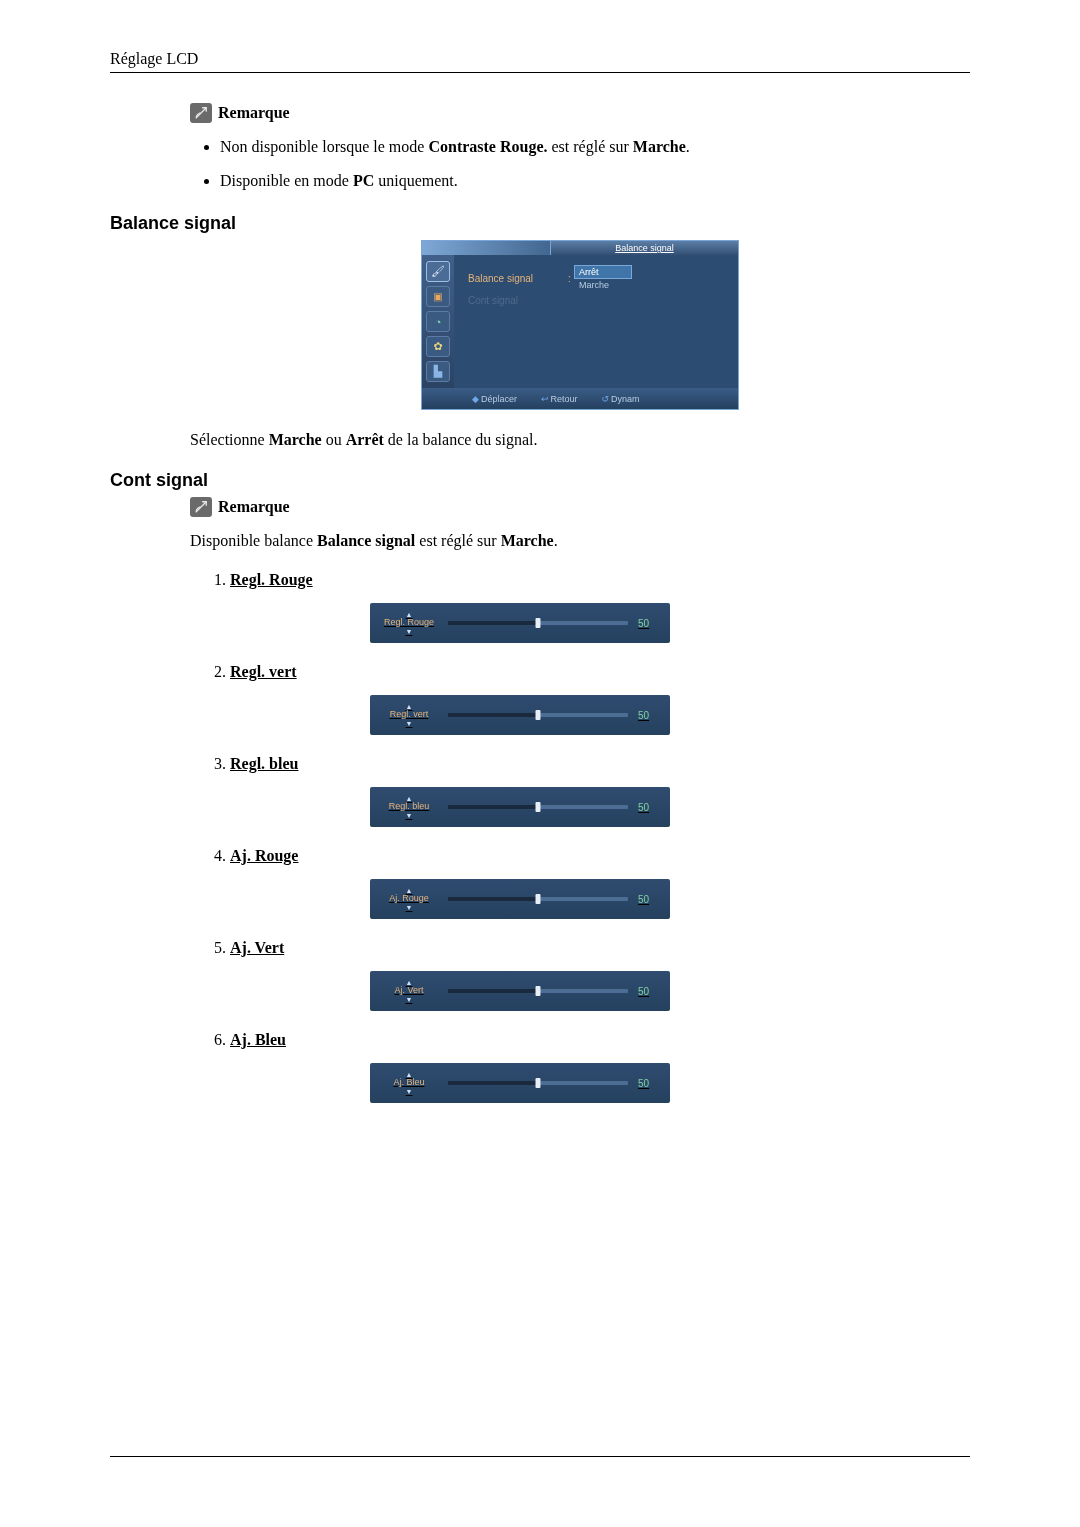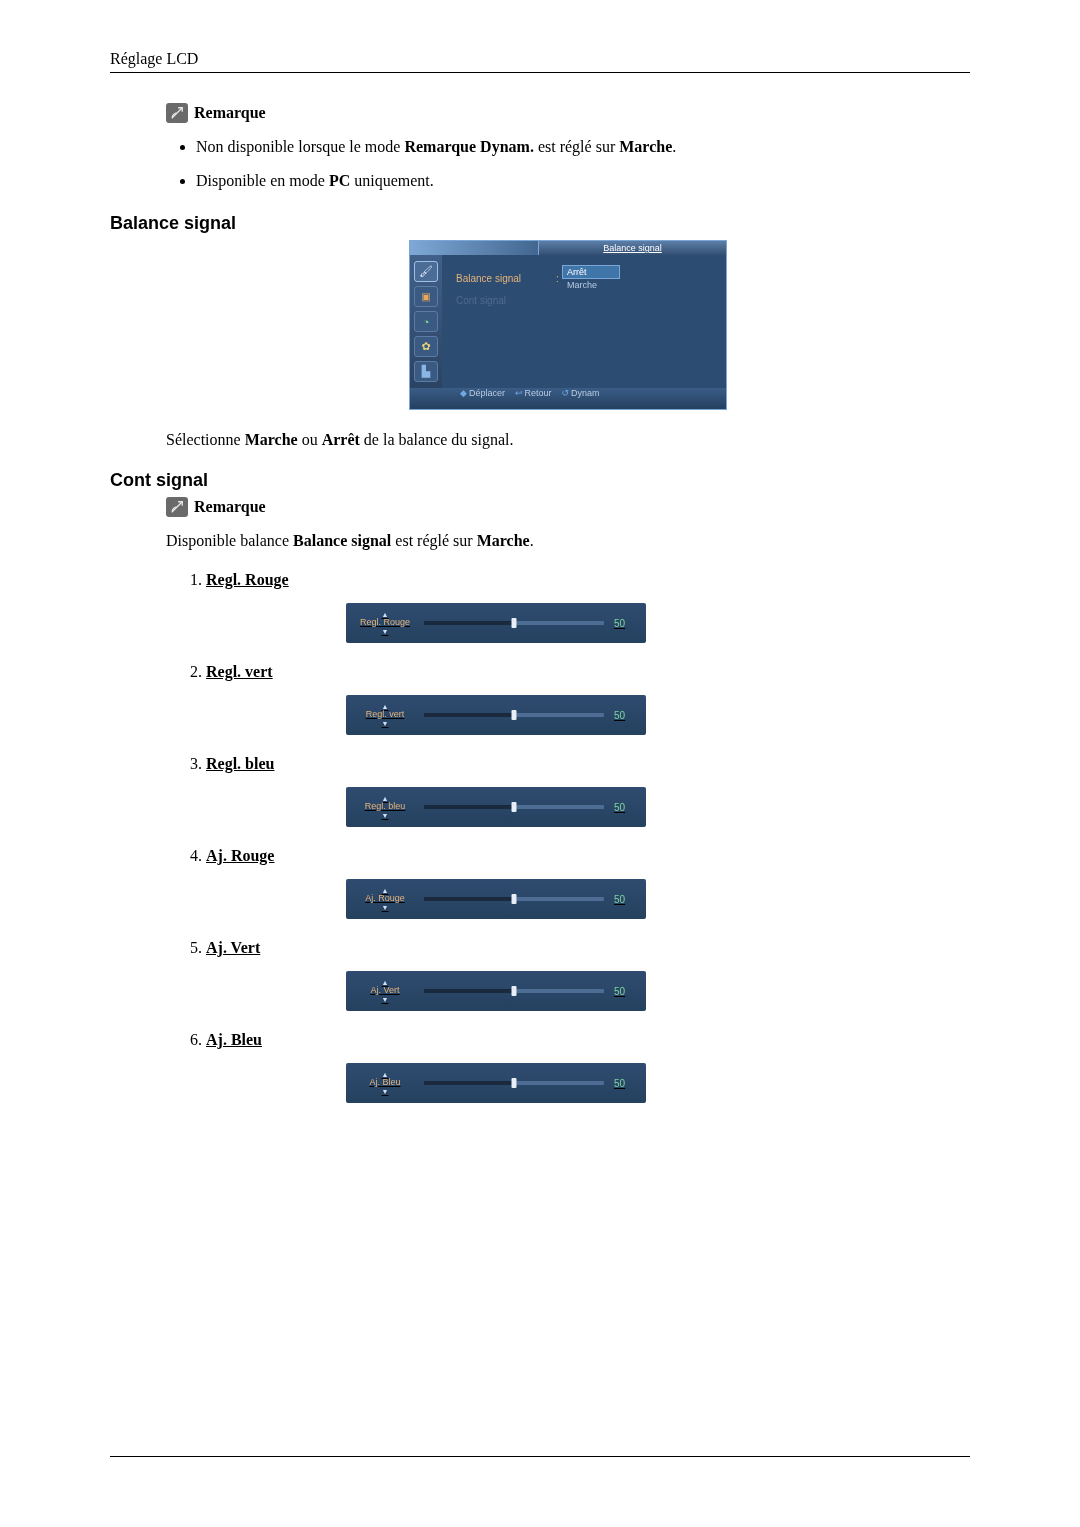--- a/index.html
+++ b/index.html
@@ -31,21 +31,21 @@
   hr.foot-rule {
     border: none;
     border-top: 1px solid #000;
     margin: 0;
     position: absolute;
     left: 110px;
     right: 110px;
     bottom: 70px;
   }
   .content-col {
-    margin-left: 56px;
+    margin-left: 80px;
   }
   .remarque-line {
     display: flex;
     align-items: center;
     gap: 6px;
     margin-bottom: 12px;
   }
   .note-icon {
     width: 22px;
     height: 20px;
@@ -139,22 +139,22 @@
     background: #3f75a8;
     color: #fff;
     font-size: 9px;
     line-height: 12px;
   }
   .osd-opt { color:#b6cbe3; font-size:9px; line-height:12px; }
   .osd-footer {
     height: 21px;
     background: linear-gradient(#3a5c86, #24405f);
     display:flex;
-    align-items:flex-start;
-    gap: 10px;
+    align-items:center;
+    gap: 24px;
     padding: 0 10px 0 50px;
     color:#b8cbe2;
     font-size:9px;
   }
   .osd-footer .glyph { color:#6fa8e6; margin-right:2px; }
 
   .body-text { margin: 6px 0 18px 0; line-height:1.5; }
   b { font-weight: bold; }
 
   
@@ -239,21 +239,21 @@
           <path d="M14 3 L21 3 L21 10"></path>
           <path d="M3 14 L3 21 L10 21" opacity="0"></path>
           <path d="M4 18 C5 15 7 13 10 12" stroke-linecap="round"></path>
         </svg>
       </span>
       <span class="remarque-label">Remarque</span>
     </div>
 
     <ul class="notes">
       <li>
-        <span>Non disponible lorsque le mode </span><b>Remarque Dynam.</b><span> est réglé sur </span><b>Marche</b><span>.</span>
+        <span>Non disponible lorsque le mode </span><b>Contraste Rouge.</b><span> est réglé sur </span><b>Marche</b><span>.</span>
       </li>
       <li>
         <span>Disponible en mode </span><b>PC</b><span> uniquement.</span>
       </li>
     </ul>
   </div>
 
   <div class="section-heading">Balance signal</div>
 
   <div class="content-col">

